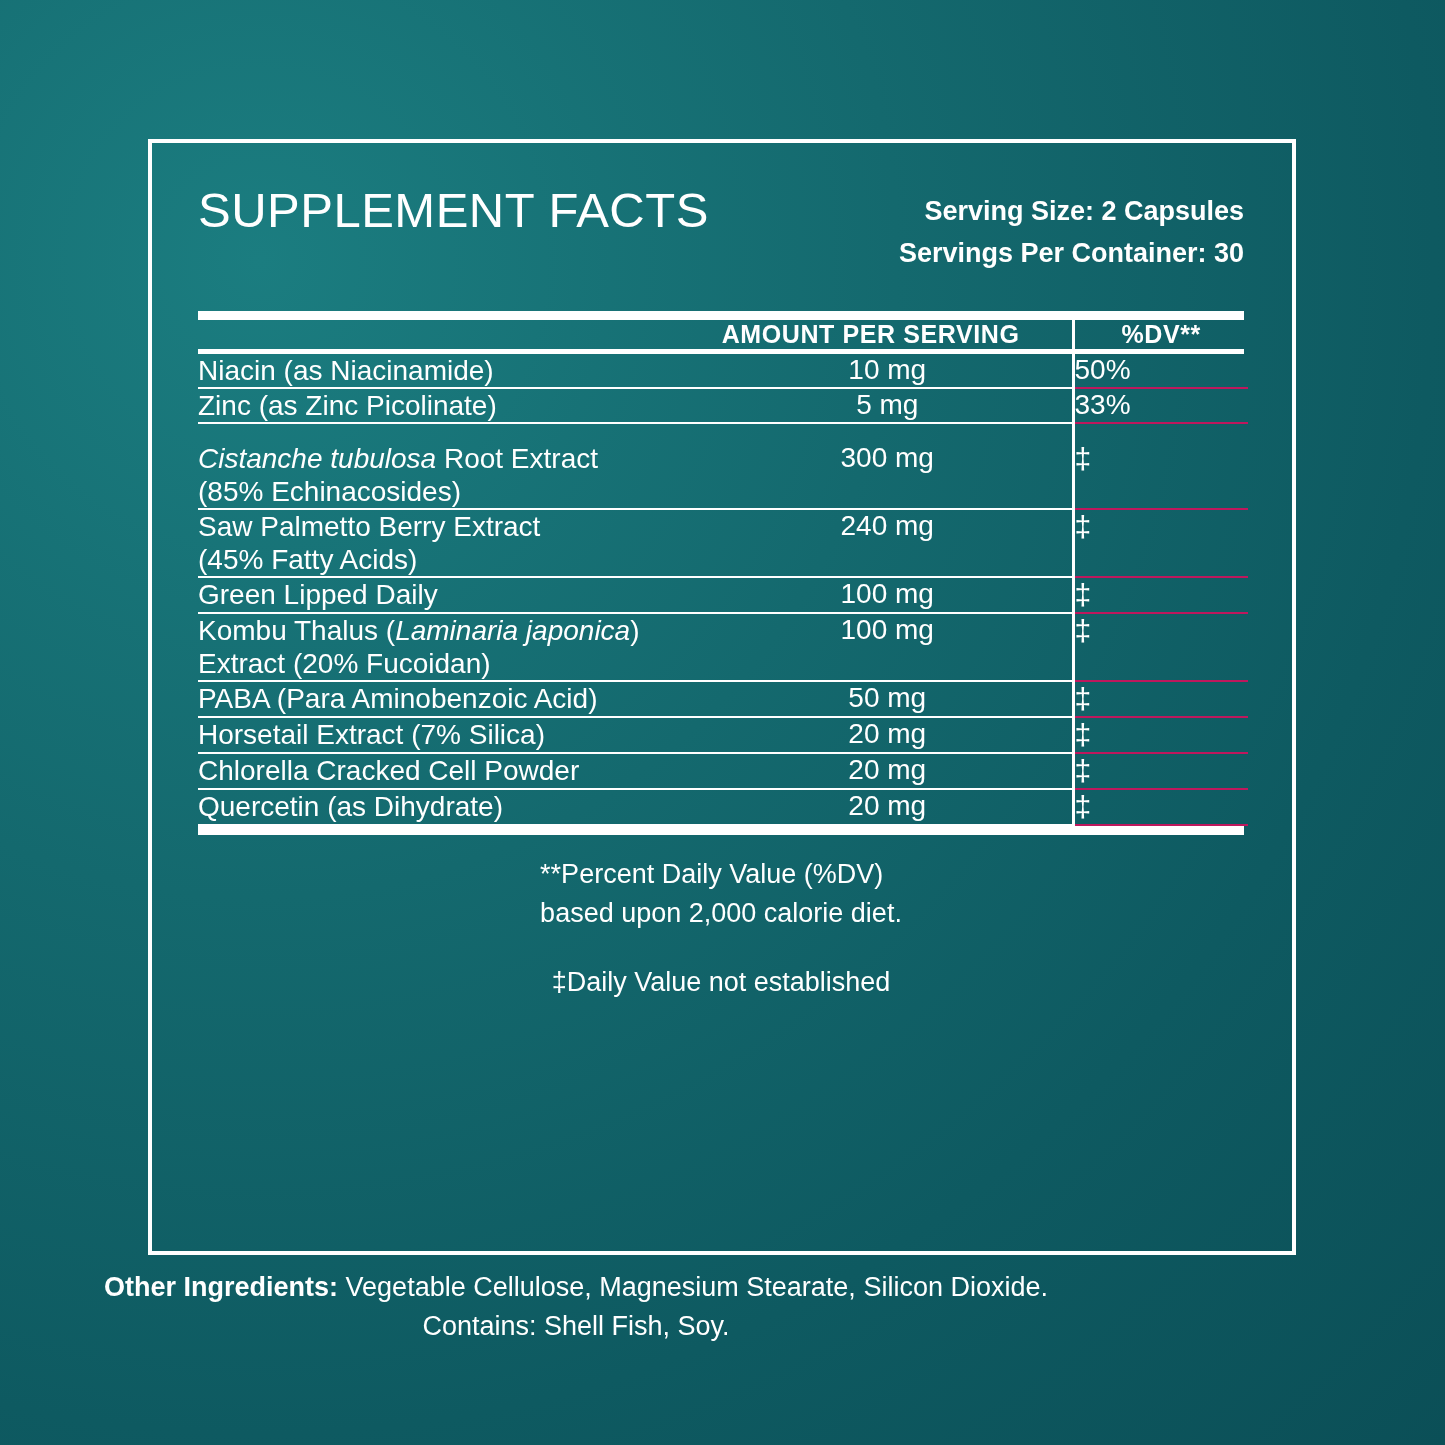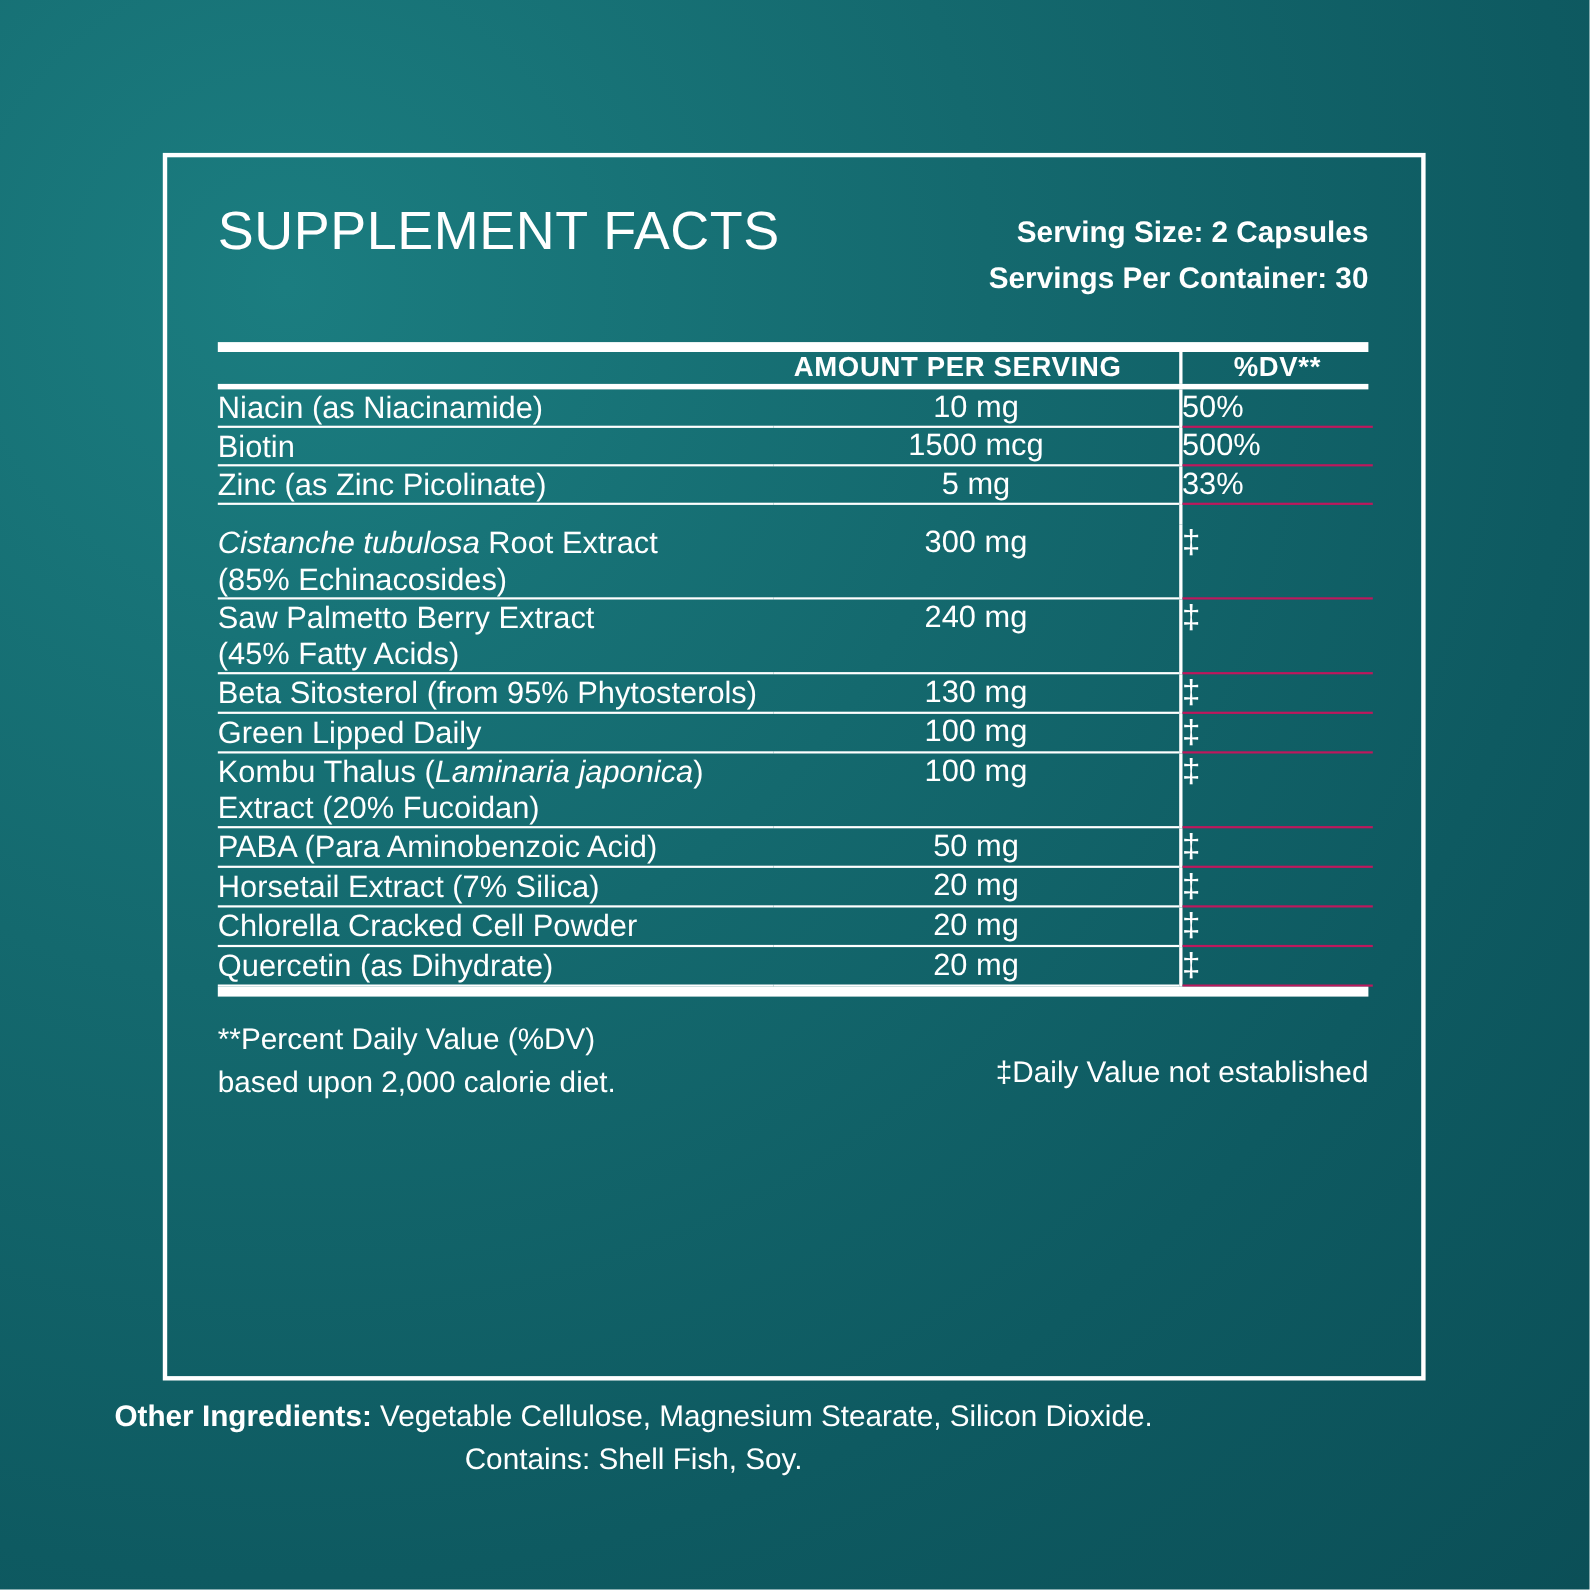--- a/index.html
+++ b/index.html
@@ -136,24 +136,25 @@
 
   .italic { font-style: italic; }
 
   .sub-line {
     display: block;
   }
 
   .footer {
     display: flex;
     justify-content: space-between;
-    align-items: flex-start;
+    align-items: center;
     padding-top: 20px;
     font-size: 27px;
     line-height: 1.45;
+    flex-direction: column;
   }
   .footer .left { max-width: 560px; }
   .footer .right { padding-top: 30px; white-space: nowrap; }
 
   .other {
     position: absolute;
     left: 0;
     top: 1268px;
     width: 1152px;
     text-align: center;
@@ -203,25 +204,20 @@
         <col class="col-dv">
       </colgroup>
       <tbody>
 
         <tr>
           <td class="row-name">Niacin (as Niacinamide)</td>
           <td class="row-amount">10 mg</td>
           <td class="row-dv">50%</td>
         </tr>
         <tr>
-          <td class="row-name">Biotin</td>
-          <td class="row-amount">1500 mcg</td>
-          <td class="row-dv">500%</td>
-        </tr>
-        <tr>
           <td class="row-name">Zinc (as Zinc Picolinate)</td>
           <td class="row-amount">5 mg</td>
           <td class="row-dv">33%</td>
         </tr>
 
         <tr class="group-gap">
           <td></td>
           <td></td>
           <td class="sep"></td>
         </tr>
@@ -231,25 +227,20 @@
           <td class="row-amount">300 mg</td>
           <td class="row-dv dagger">‡</td>
         </tr>
 
         <tr>
           <td class="row-name"><span>Saw Palmetto Berry Extract</span><span class="sub-line">(45% Fatty Acids)</span></td>
           <td class="row-amount">240 mg</td>
           <td class="row-dv dagger">‡</td>
         </tr>
 
-        <tr>
-          <td class="row-name">Beta Sitosterol (from 95% Phytosterols)</td>
-          <td class="row-amount">130 mg</td>
-          <td class="row-dv dagger">‡</td>
-        </tr>
 
         <tr>
           <td class="row-name">Green Lipped Daily</td>
           <td class="row-amount">100 mg</td>
           <td class="row-dv dagger">‡</td>
         </tr>
 
         <tr>
           <td class="row-name"><span>Kombu Thalus (</span><span class="italic">Laminaria japonica</span><span>)</span><span class="sub-line">Extract (20% Fucoidan)</span></td>
           <td class="row-amount">100 mg</td>

